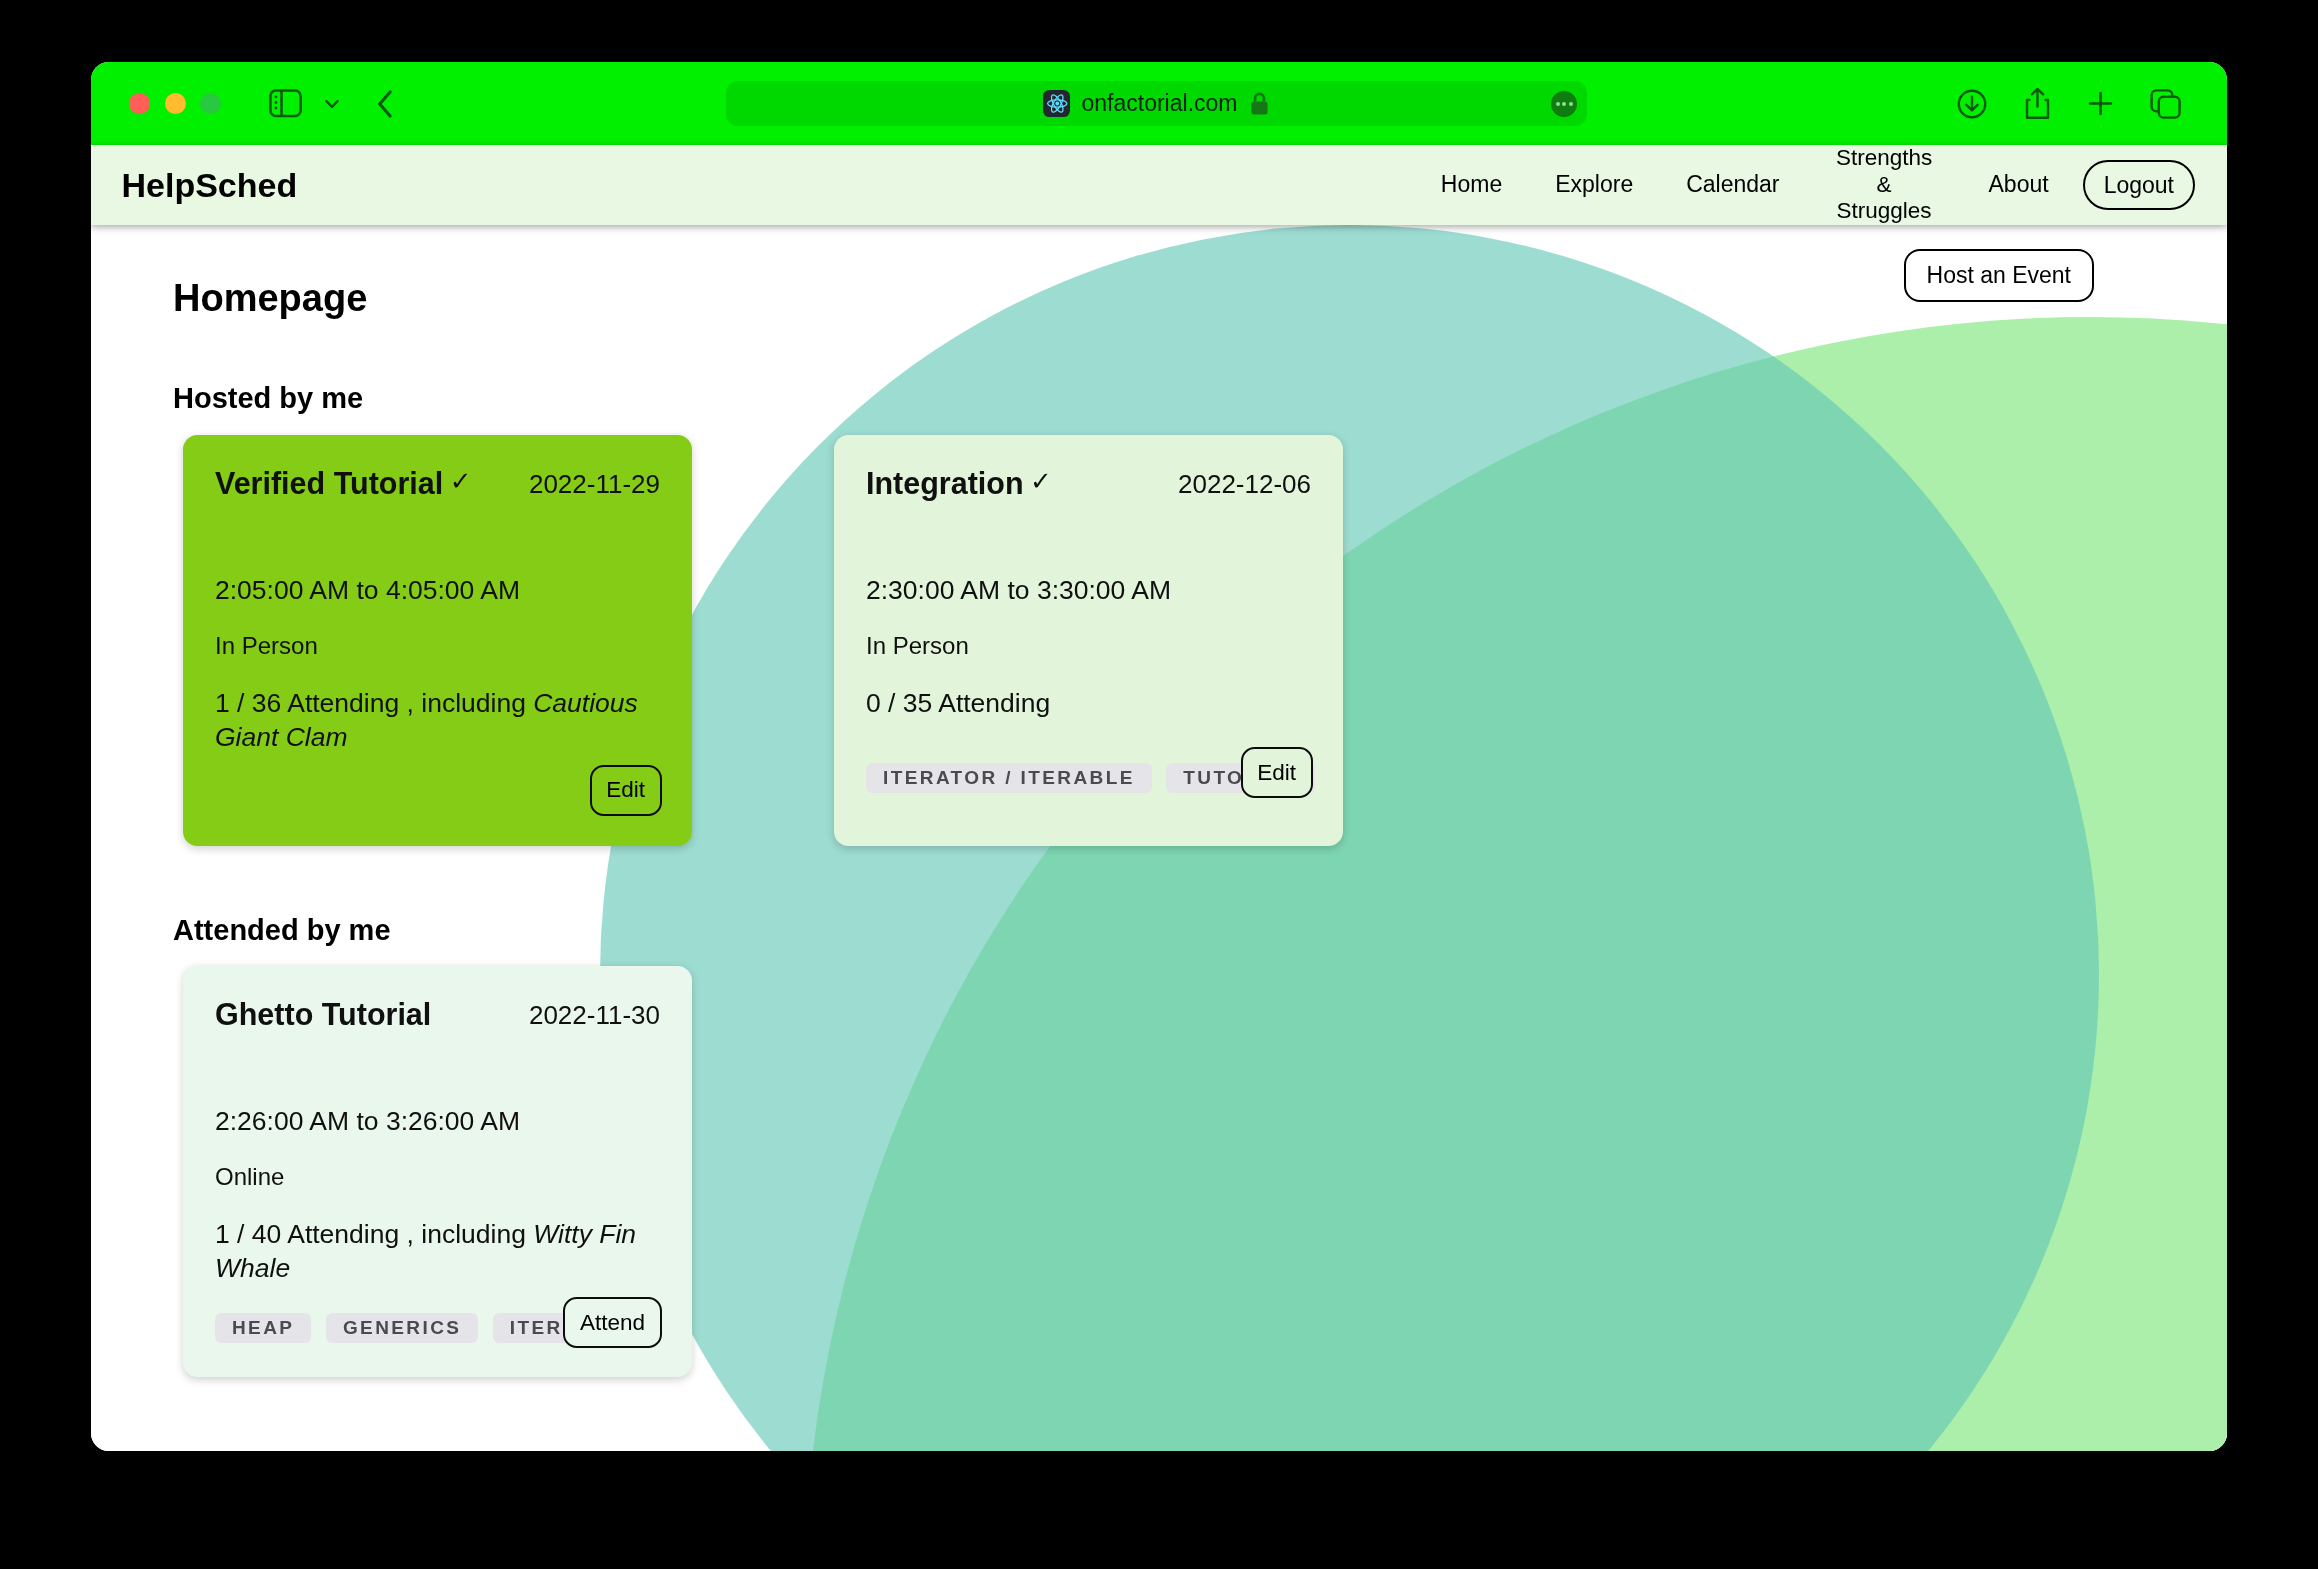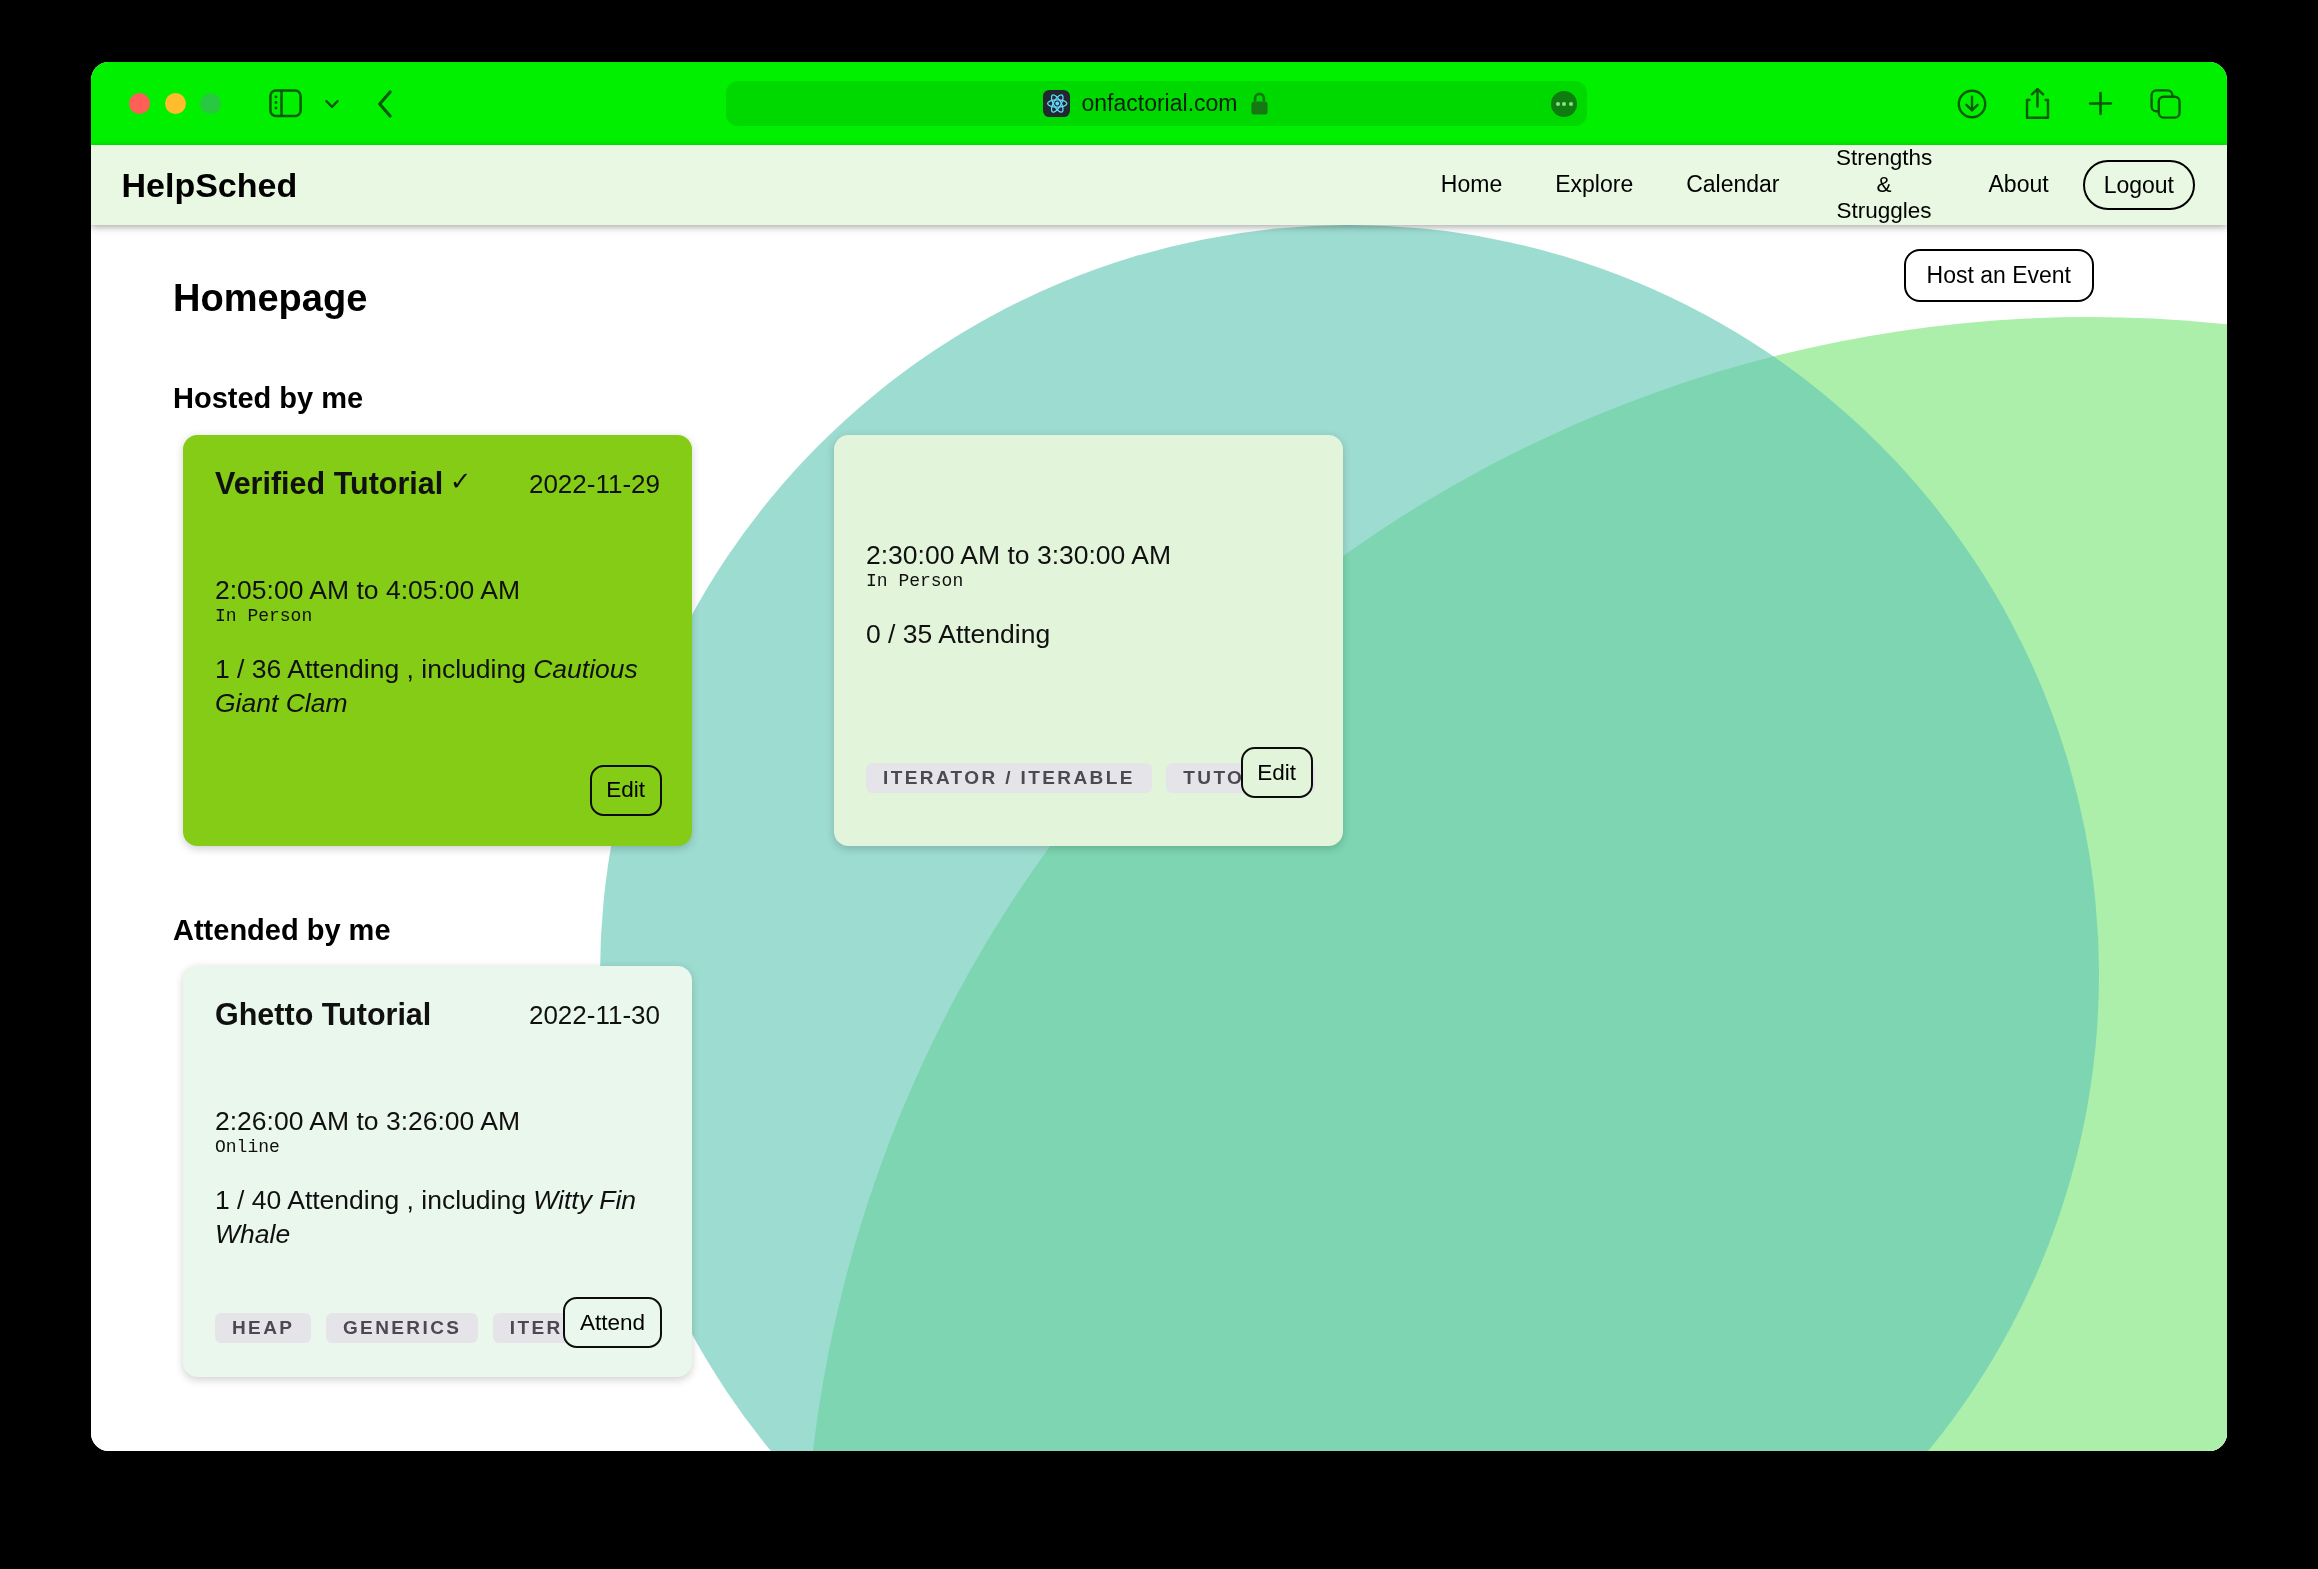--- a/index.html
+++ b/index.html
@@ -53,21 +53,21 @@
   .card{position:absolute;width:509px;height:411px;border-radius:14.5px;box-sizing:border-box;
         padding:30.5px 32px;z-index:3;box-shadow:0 2.4px 8px rgba(0,0,0,0.18);color:#101010;}
   .card.c1{left:92px;top:210px;background:#84cc16;}
   .card.c2{left:743px;top:210px;background:#E2F4DA;}
   .card.c3{left:92px;top:741px;background:#EAF7EC;}
   .card-head{display:flex;justify-content:space-between;align-items:flex-start;}
   .card-title{font-size:30.5px;font-weight:bold;}
   .check{font-size:26px;font-weight:400;margin-left:6.4px;position:relative;top:-3.2px;}
   .card-date{font-size:26px;padding-top:3.2px;}
   .card-time{margin-top:74px;font-size:26.5px;}
-  .card-loc{font-size:18px;font-family:Liberation Mono, monospace;}
+  .card-loc{margin-top:26px;font-size:24px;}
   .card-att{margin-top:26px;font-size:26.5px;line-height:1.32;}
   .tags{position:absolute;left:32px;display:flex;gap:14.5px;}
   .c2 .tags{bottom:53px;}
   .c3 .tags{bottom:34px;}
   .tag{background:#E5E4E9;color:#4A4A50;font-size:19px;font-weight:600;letter-spacing:2.4px;
        padding:4px 17px;border-radius:6.4px;white-space:nowrap;}
   .card-btn{position:absolute;right:30.5px;z-index:4;font-size:22.5px;color:#000;background:inherit;
             border:2.4px solid #0c0c0c;border-radius:13.7px;padding:10.4px 14.5px;font-family:inherit;}
   .c1 .card-btn{bottom:30.5px;}
   .c2 .card-btn{bottom:48px;}
@@ -171,20 +171,24 @@
         <span><span class="card-title">Verified Tutorial</span><span class="check">✓</span></span>
         <span class="card-date">2022-11-29</span>
       </div>
       <div class="card-time">2:05:00 AM to 4:05:00 AM</div>
       <div class="card-loc">In Person</div>
       <div class="card-att"><span>1 / 36 Attending , including </span><em>Cautious Giant Clam</em></div>
       <button class="card-btn">Edit</button>
     </div>
 
     <div class="card c2">
+      <div class="card-head">
+        <span><span class="card-title">Integration</span><span class="check">✓</span></span>
+        <span class="card-date">2022-12-06</span>
+      </div>
       <div class="card-time">2:30:00 AM to 3:30:00 AM</div>
       <div class="card-loc">In Person</div>
       <div class="card-att"><span>0 / 35 Attending</span></div>
       <div class="tags">
         <span class="tag">ITERATOR / ITERABLE</span>
         <span class="tag">TUTORIAL</span>
       </div>
       <button class="card-btn">Edit</button>
     </div>
 

